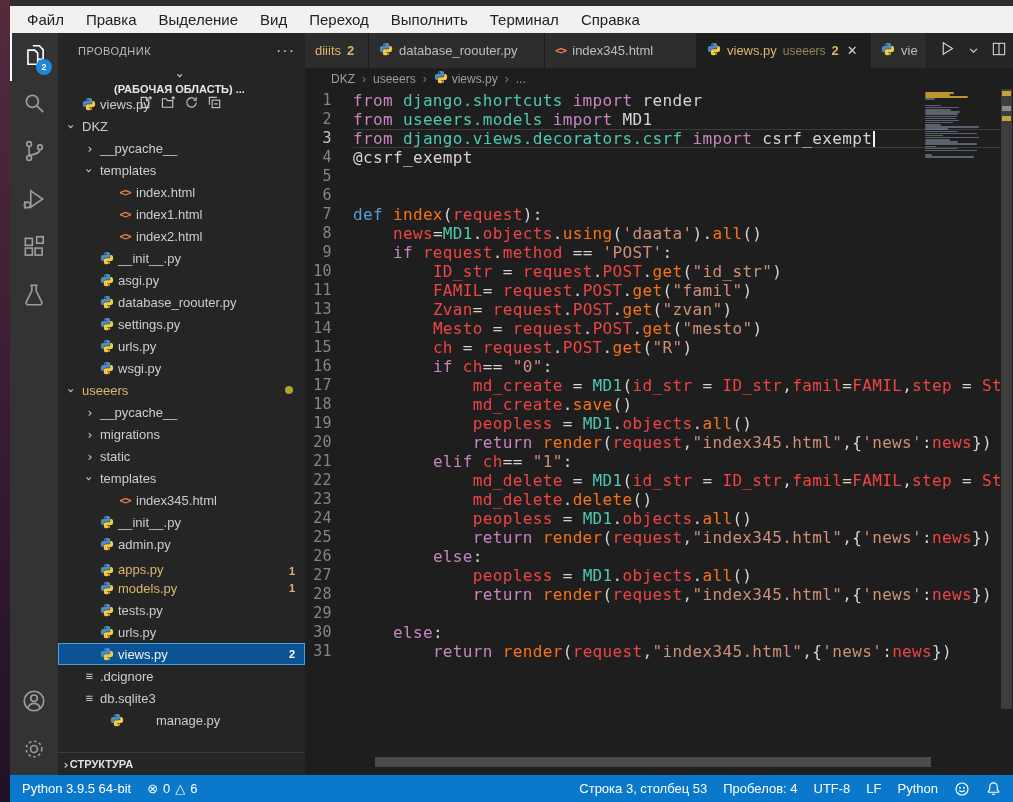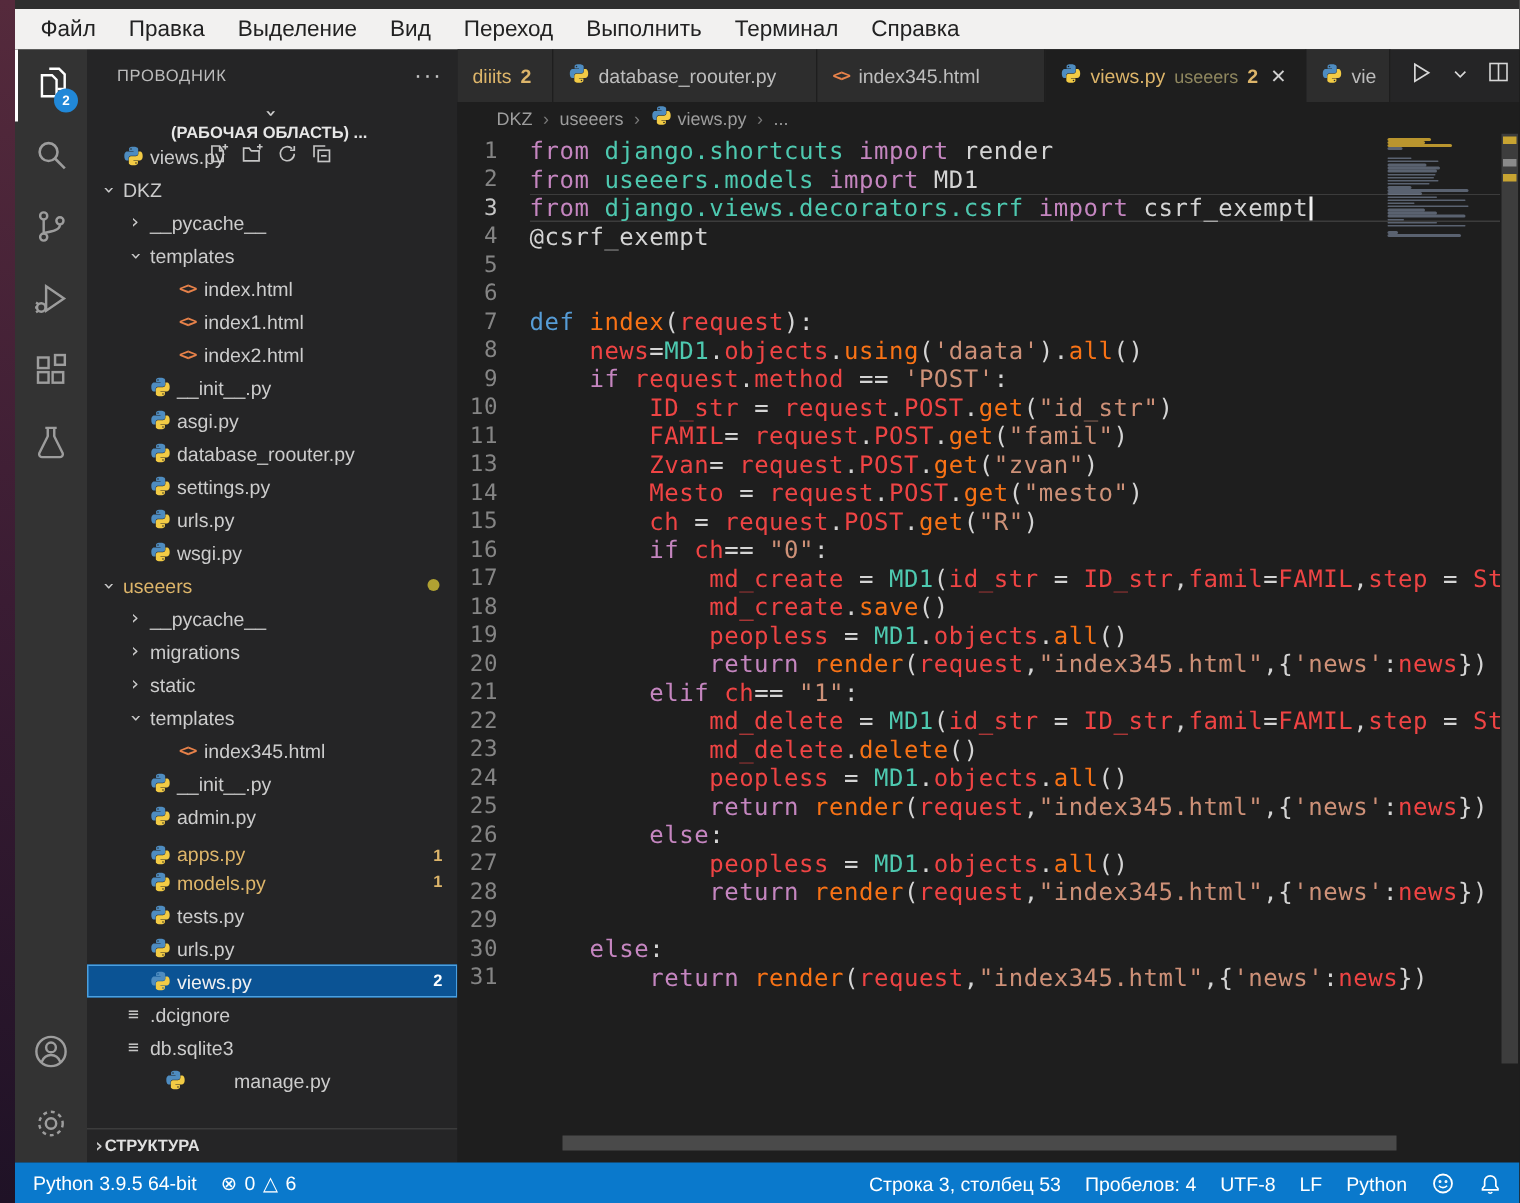--- a/index.html
+++ b/index.html
@@ -101,21 +101,21 @@
 
   .vscroll { position:absolute; right:0; top:0; bottom:0; width:13px; }
   .vthumb { position:absolute; right:1px; top:0; width:11px; height:620px; background:rgba(121,121,121,.35); }
   .vmark { position:absolute; right:2px; width:9px; height:5px; }
 
   .hscroll { position:absolute; left:70px; bottom:8px; width:556px; height:10px; background:#4a4a4a; }
 
   
   .statusbar { position:absolute; left:10px; right:0; bottom:0; height:27px; background:#0a79cc;
     color:#ffffff; display:flex; align-items:center; font-size:13px; padding:0 12px; }
-  .sb-left, .sb-right { display:flex; align-items:flex-end; gap:16px; }
+  .sb-left, .sb-right { display:flex; align-items:center; gap:16px; }
   .sb-right { margin-left:auto; }
   .sb-item { display:flex; align-items:center; gap:5px; }
   .statusbar svg { stroke:#ffffff; }
 </style>
 </head>
 <body>
 
 <div id="root">
   <div class="desktop-strip"></div>
 

